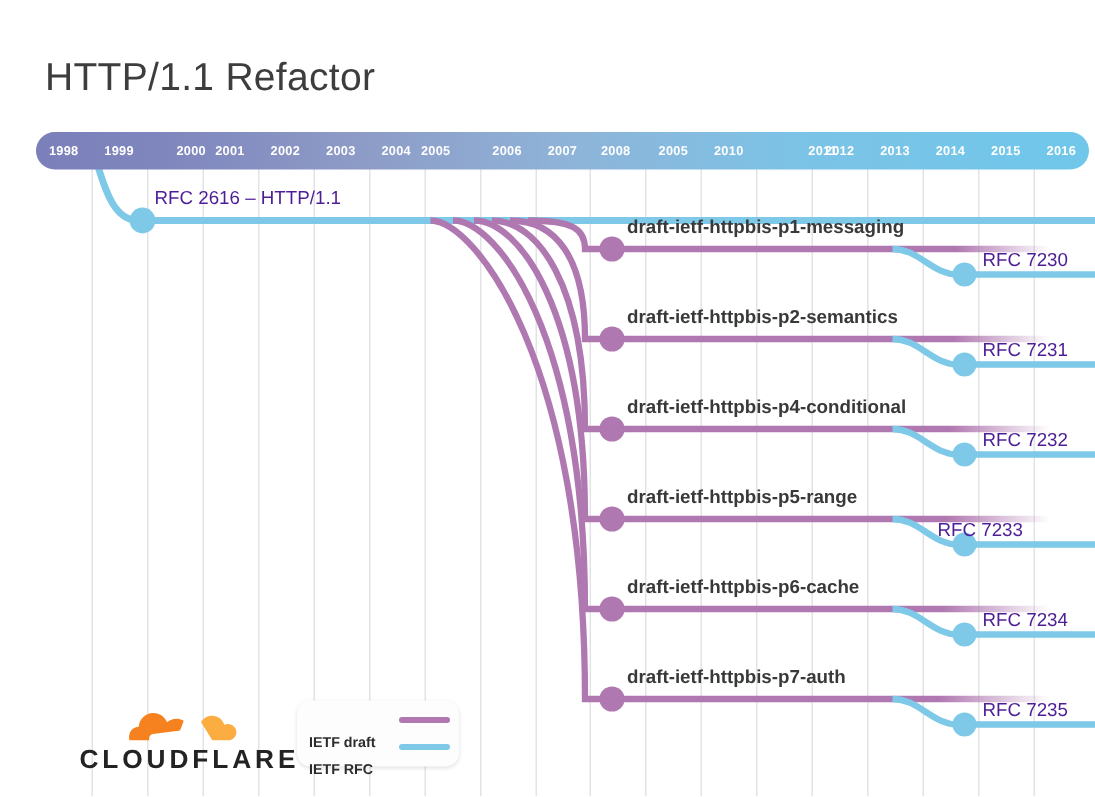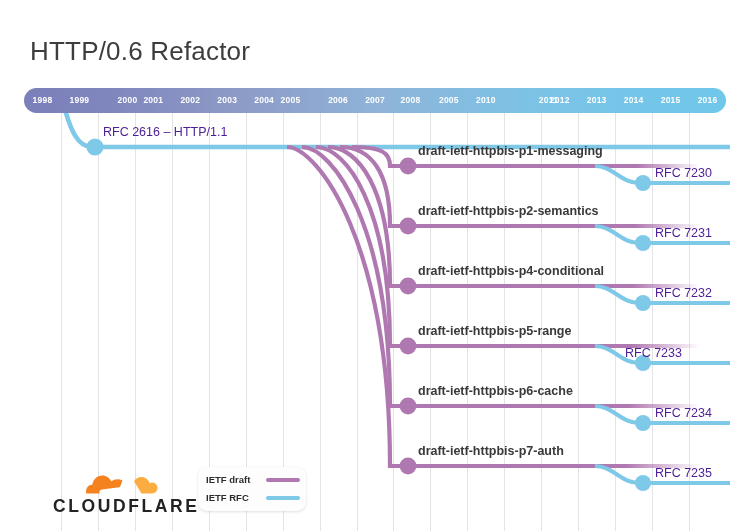--- a/index.html
+++ b/index.html
@@ -103,21 +103,21 @@
     position: absolute;
     left: 8px;
     height: 16px;
     width: 94px;
   }
   .legend-row.r0 { top: 5px; }
   .legend-row.r1 { top: 23px; }
   .legend-text {
     position: absolute;
     left: 0;
-    top: 0;
+    top: 16px;
     font-size: 9.5px;
     color: #2c2c2c;
     font-weight: 600;
     line-height: 16px;
     white-space: nowrap;
     text-align: right;
   }
   .legend-swatch {
     position: absolute;
     right: 0;
@@ -156,21 +156,21 @@
     top: 0px;
     width: 72px;
     height: 34px;
   }
 </style>
 </head>
 <body>
 
 <div id="page">
 
-  <div id="page-title">HTTP/0.6 Refactor</div>
+  <div id="page-title">HTTP/1.1 Refactor</div>
 
   <div id="grid-layer">
       <div class="gridline" style="left: 61px; background: rgb(227, 227, 230);"></div>
       <div class="gridline" style="left: 98px; background: rgb(227, 227, 230);"></div>
       <div class="gridline" style="left: 135px; background: rgb(227, 227, 230);"></div>
       <div class="gridline" style="left: 172px; background: rgb(227, 227, 230);"></div>
       <div class="gridline" style="left: 209px; background: rgb(227, 227, 230);"></div>
       <div class="gridline" style="left: 246px; background: rgb(227, 227, 230);"></div>
       <div class="gridline" style="left: 283px; background: rgb(227, 227, 230);"></div>
       <div class="gridline" style="left: 320px; background: rgb(227, 227, 230);"></div>

